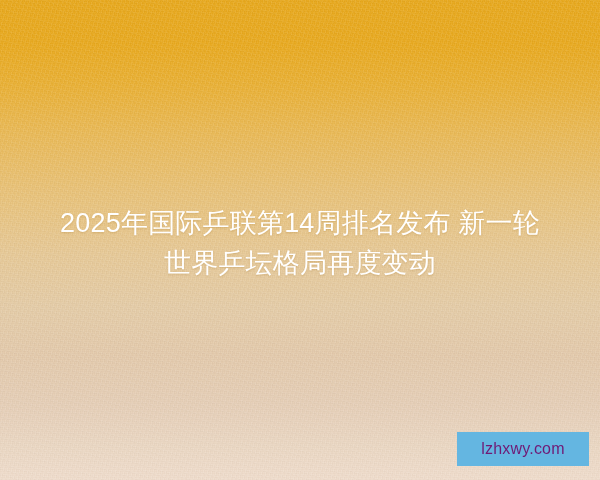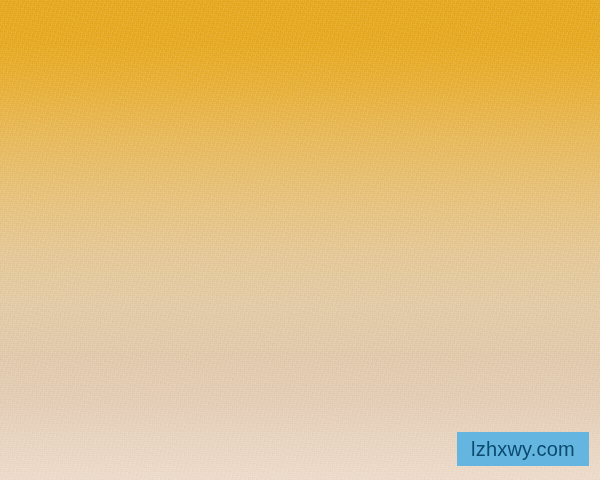--- a/index.html
+++ b/index.html
@@ -121,34 +121,38 @@
     left: 457px;
     top: 432px;
     width: 132px;
     height: 34px;
     background: #64b6e1;
     display: flex;
     align-items: center;
     justify-content: center;
   }
   .watermark-text {
-    color: #0c4a6e;
-    font-size: 20px;
+    color: #701a75;
+    font-size: 16px;
     line-height: 1;
     letter-spacing: 0.2px;
     white-space: nowrap;
   }
 </style>
 </head>
 <body>
 
 <div class="screenshot">
 
   <div class="bg-gradient"></div>
   <div class="bg-noise"></div>
   <div class="bg-noise-fine"></div>
 
+  <div class="headline">
+    <span class="line">2025年国际乒联第14周排名发布 新一轮</span>
+    <span class="line">世界乒坛格局再度变动</span>
+  </div>
 
   <div class="watermark">
     <span class="watermark-text">lzhxwy.com</span>
   </div>
 
 </div>
 
 </body></html>

